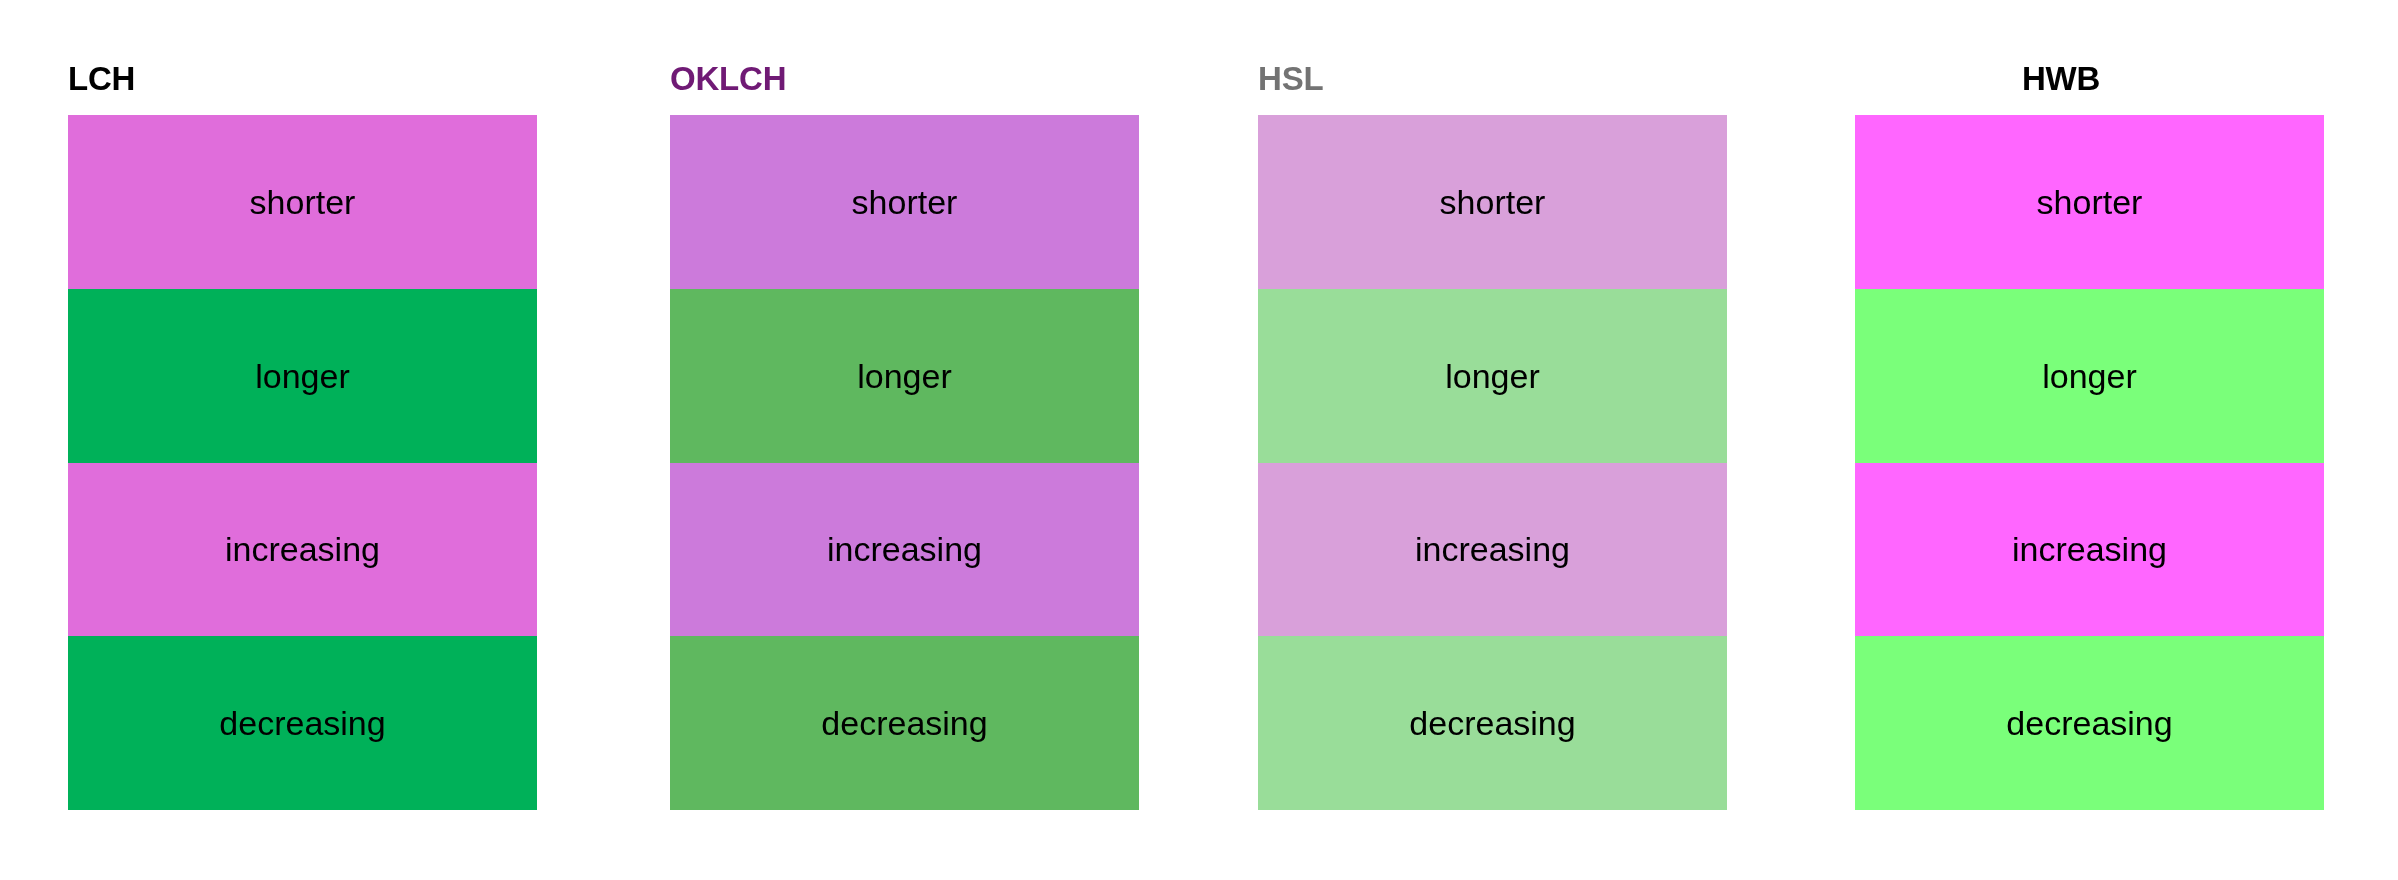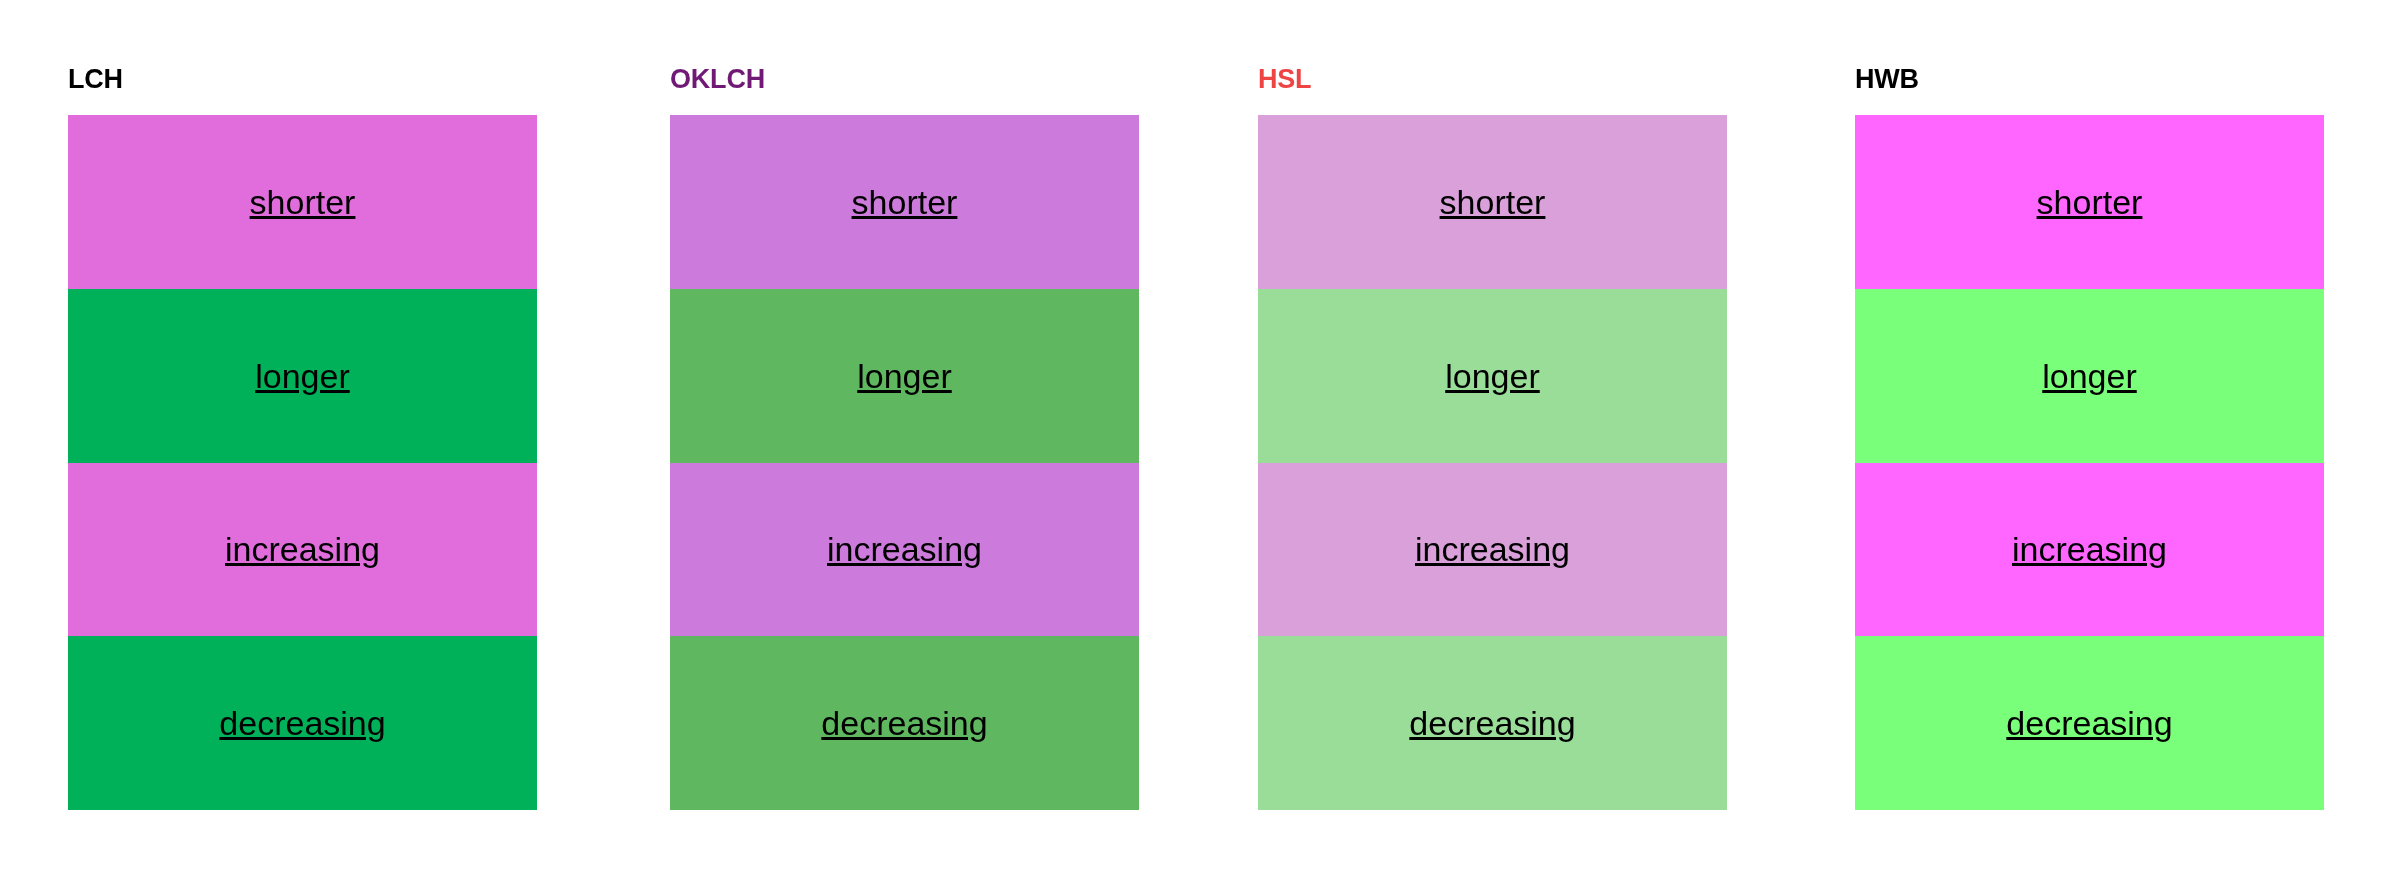--- a/index.html
+++ b/index.html
@@ -19,21 +19,21 @@
     height: 880px;
     background: #ffffff;
   }
   .column {
     position: absolute;
     top: 60px;
     width: 469px;
   }
   .column-title {
     font-family: "Liberation Sans", sans-serif;
-    font-size: 27px;
+    font-size: 33px;
     font-weight: bold;
     color: #000000;
     line-height: 38px;
     letter-spacing: -0.2px;
     margin: 0 0 17px 0;
     white-space: nowrap;
   }
   .swatch-stack {
     width: 469px;
     height: 695px;
@@ -46,21 +46,20 @@
     align-items: center;
     justify-content: center;
   }
   .swatch-label {
     font-family: "Liberation Sans", sans-serif;
     font-size: 34px;
     font-weight: normal;
     color: #000000;
     line-height: 1;
     white-space: nowrap;
-    text-decoration: underline;
   }
 </style>
 </head>
 <body>
 
 <div id="board">
     <div class="column" style="left: 68px; width: 469px;">
       <div class="column-title" style="color: rgb(0, 0, 0);">LCH</div>
       <div class="swatch-stack" style="width: 469px; height: 695px;">
         <div class="swatch" style="background-color: rgb(224, 109, 219);">
@@ -88,37 +87,37 @@
         </div>
         <div class="swatch" style="background-color: rgb(204, 122, 219);">
           <span class="swatch-label" style="color: rgb(0, 0, 0);">increasing</span>
         </div>
         <div class="swatch" style="background-color: rgb(95, 184, 95);">
           <span class="swatch-label" style="color: rgb(0, 0, 0);">decreasing</span>
         </div>
       </div>
     </div>
     <div class="column" style="left: 1258px; width: 469px;">
-      <div class="column-title" style="color: #ef4444;">HSL</div>
+      <div class="column-title" style="color: #737373;">HSL</div>
       <div class="swatch-stack" style="width: 469px; height: 695px;">
         <div class="swatch" style="background-color: rgb(217, 160, 218);">
           <span class="swatch-label" style="color: rgb(0, 0, 0);">shorter</span>
         </div>
         <div class="swatch" style="background-color: rgb(153, 221, 153);">
           <span class="swatch-label" style="color: rgb(0, 0, 0);">longer</span>
         </div>
         <div class="swatch" style="background-color: rgb(217, 160, 218);">
           <span class="swatch-label" style="color: rgb(0, 0, 0);">increasing</span>
         </div>
         <div class="swatch" style="background-color: rgb(153, 221, 153);">
           <span class="swatch-label" style="color: rgb(0, 0, 0);">decreasing</span>
         </div>
       </div>
     </div>
-    <div class="column" style="left: 1855px; width: 412px;">
+    <div class="column" style="left: 1855px; width: 412px; text-align: center;">
       <div class="column-title" style="color: rgb(0, 0, 0);">HWB</div>
       <div class="swatch-stack" style="width: 469px; height: 695px;">
         <div class="swatch" style="background-color: rgb(255, 102, 255);">
           <span class="swatch-label" style="color: rgb(0, 0, 0);">shorter</span>
         </div>
         <div class="swatch" style="background-color: rgb(122, 255, 122);">
           <span class="swatch-label" style="color: rgb(0, 0, 0);">longer</span>
         </div>
         <div class="swatch" style="background-color: rgb(255, 102, 255);">
           <span class="swatch-label" style="color: rgb(0, 0, 0);">increasing</span>

